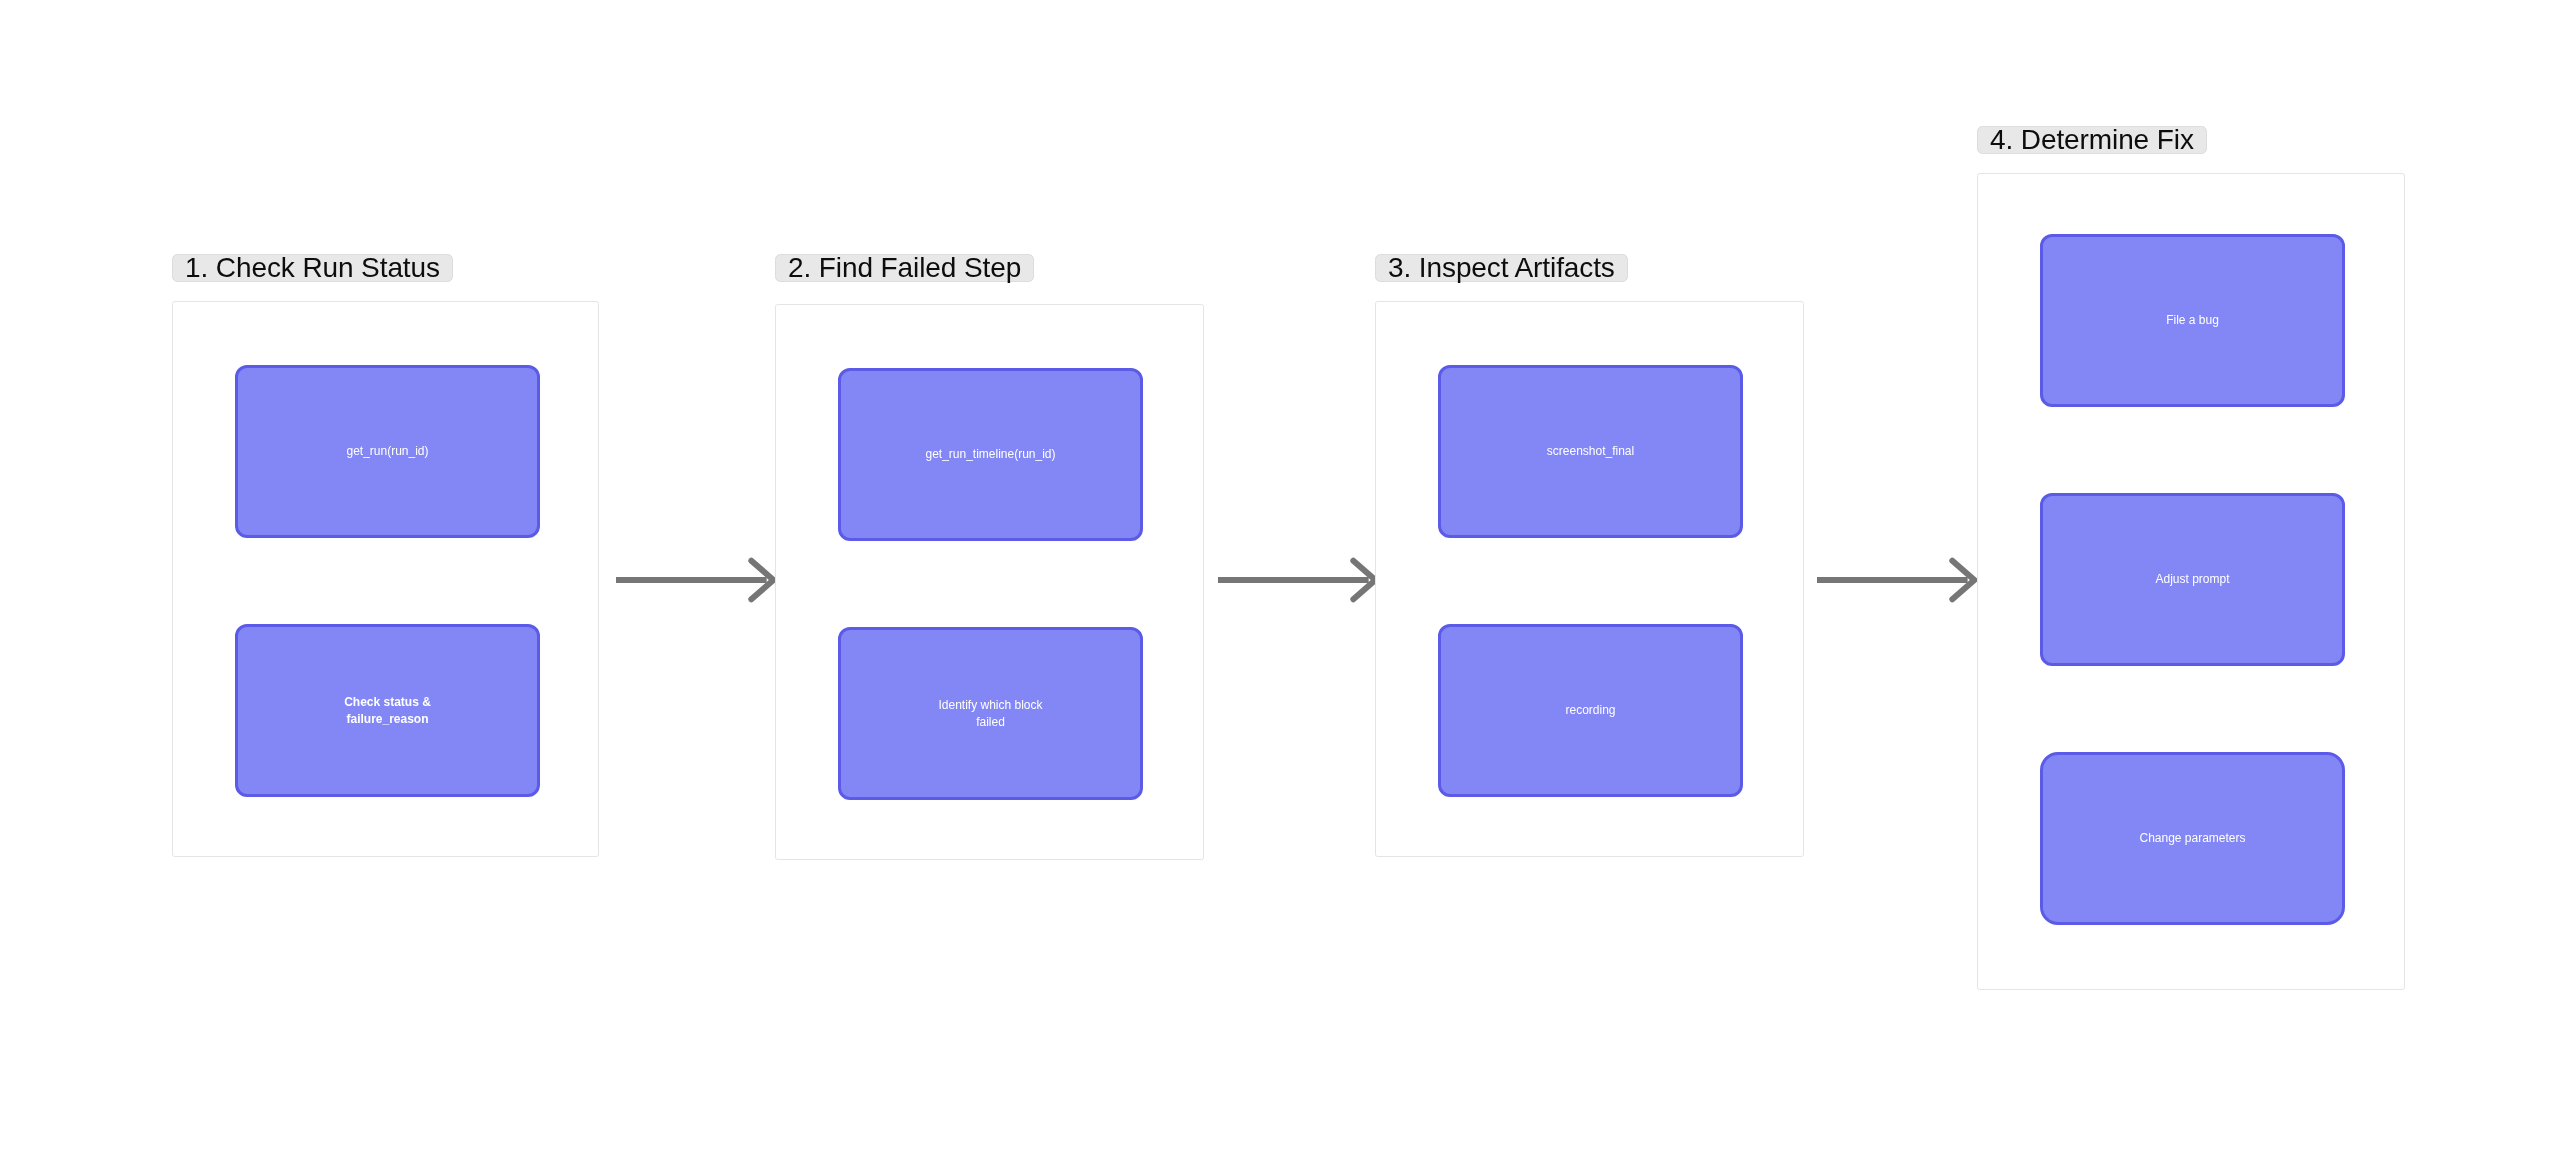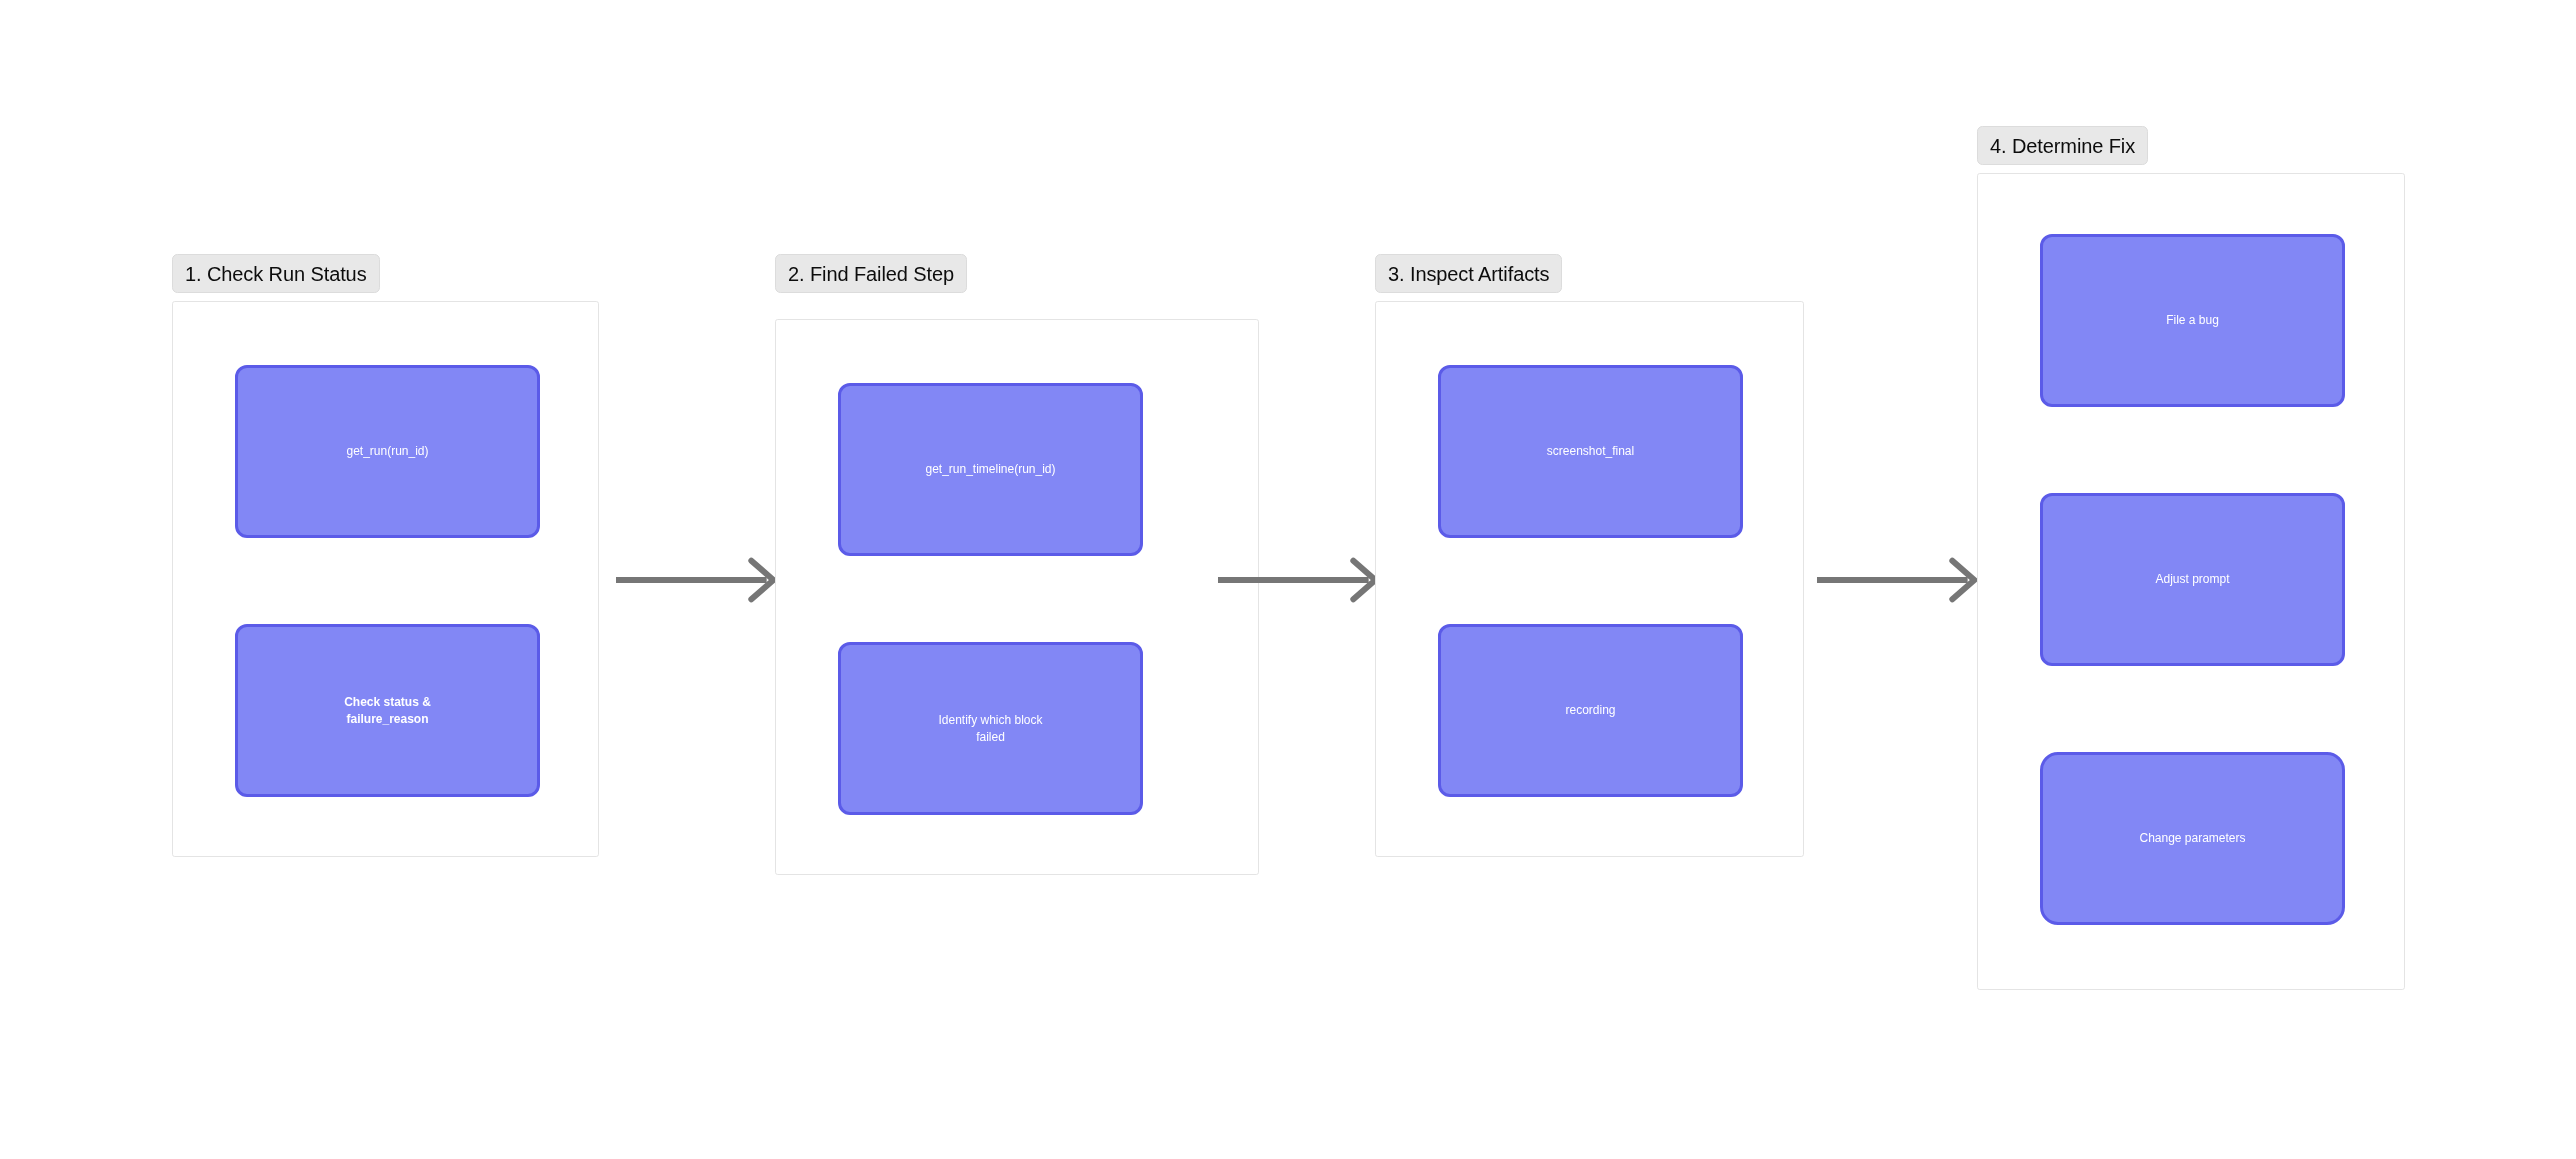--- a/index.html
+++ b/index.html
@@ -30,27 +30,27 @@
     background: #ffffff;
   }
 
   
   .group-label {
     position: absolute;
     box-sizing: border-box;
     display: flex;
     align-items: center;
     justify-content: flex-end;
-    height: 39px;
+    height: 28px;
     padding: 0 12px;
     background: #e8e8e8;
     border: 1.3px solid #dcdcdc;
     border-radius: 5.4px;
     color: #0d0d0d;
-    font-size: 20px;
+    font-size: 28px;
     line-height: 1;
     letter-spacing: -0.1px;
     white-space: nowrap;
   }
 
   
   .node {
     position: absolute;
     box-sizing: border-box;
     background: #8287f5;
@@ -99,21 +99,21 @@
   <div class="arrow" style="left:614px; top:550px; width:168px;">
     <svg width="168" height="60" viewBox="0 0 250 90">
       <line x1="2" y1="45" x2="228" y2="45" stroke="#767676" stroke-width="9" stroke-linecap="butt"></line>
       <polyline points="205,16 238,45 205,74" fill="none" stroke="#767676" stroke-width="9" stroke-linecap="round" stroke-linejoin="miter"></polyline>
     </svg>
   </div>
 
   <div class="group-label" style="left:775px; top:254px;">
     <span>2. Find Failed Step</span>
   </div>
-  <div class="group" style="left:775px; top:319px; width:484px; height:556px;">
+  <div class="group" style="left:775px; top:304px; width:429px; height:556px;">
     <div class="node" style="left:62px; top:63px; width:305px; height:173px;">
       <span>get_run_timeline(run_id)</span>
     </div>
     <div class="node" style="left:62px; top:322px; width:305px; height:173px;">
       <span>Identify which block
 failed</span>
     </div>
   </div>
 
   <div class="arrow" style="left:1216px; top:550px; width:168px;">

